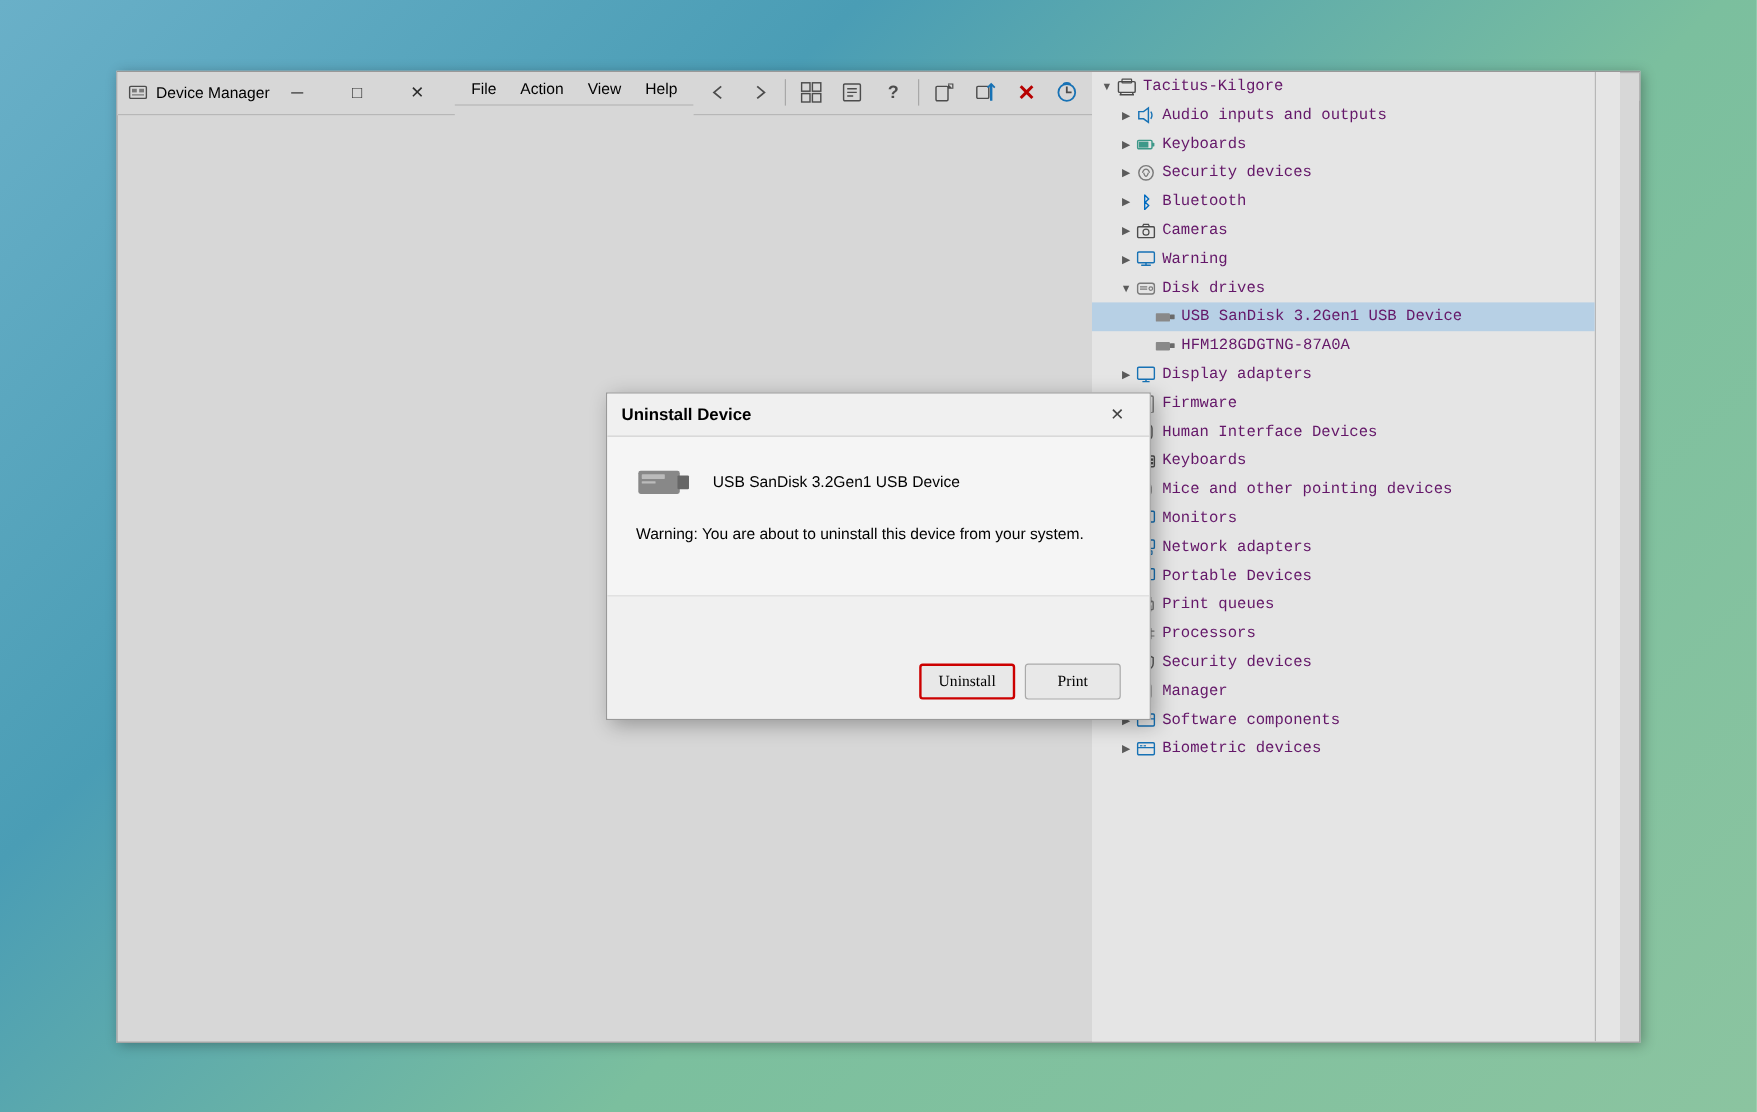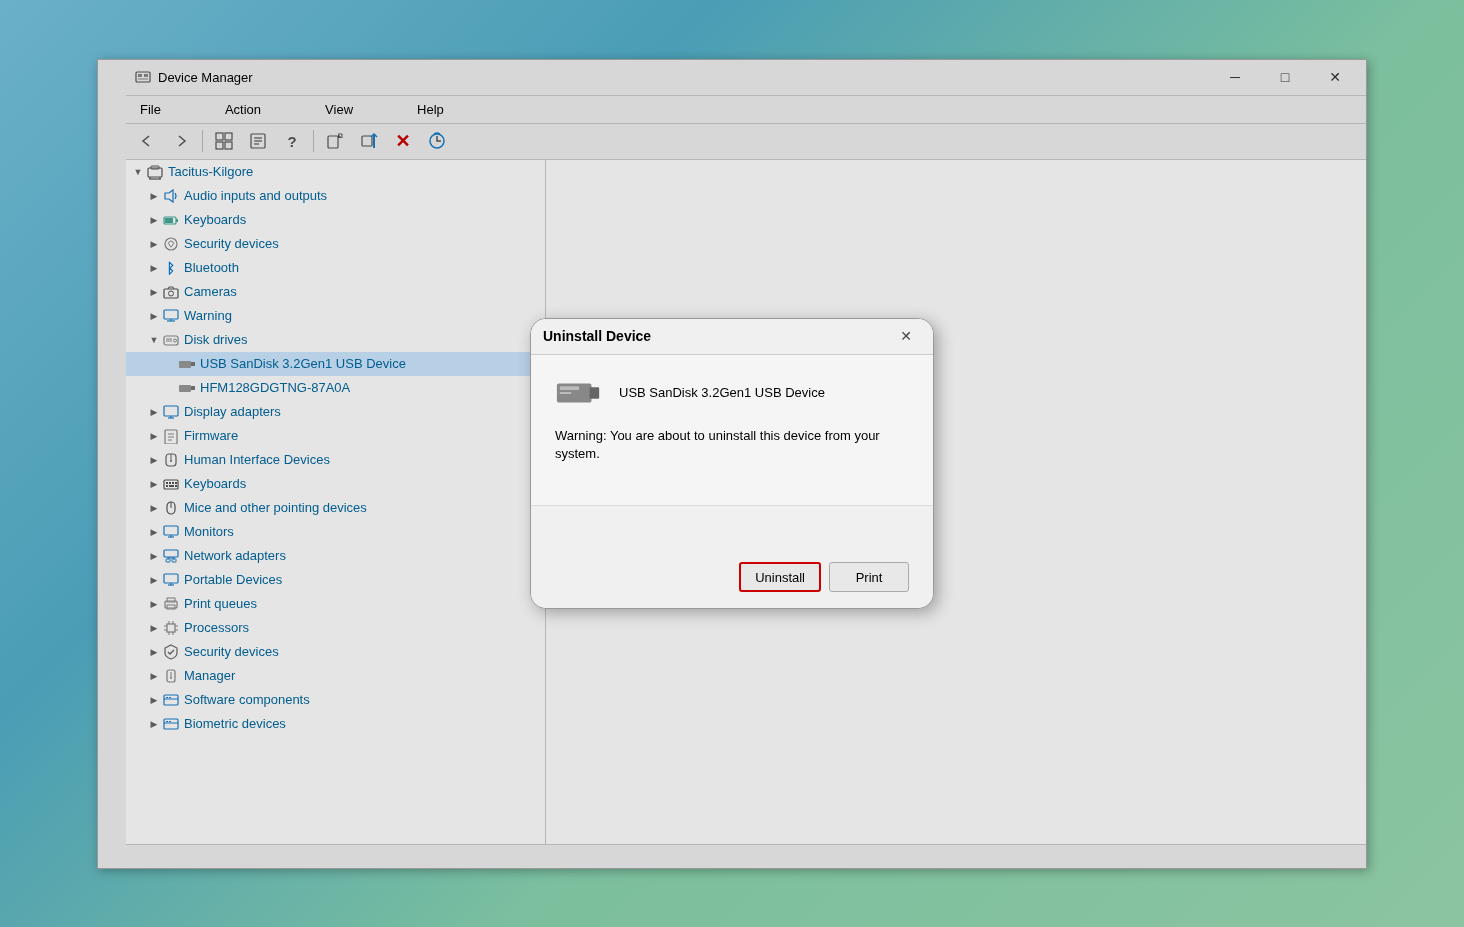--- a/index.html
+++ b/index.html
@@ -14,23 +14,22 @@
       font-size: 13px;
     }
 
     .window {
       width: 1270px;
       height: 810px;
       background: #f0f0f0;
       border: 1px solid #999;
       box-shadow: 2px 2px 10px rgba(0,0,0,0.3);
       display: flex;
-      flex-direction: column;
+      flex-direction: row;
       position: relative;
-      padding-left: 28px;
     }
 
     
     .title-bar {
       height: 36px;
       background: #f0f0f0;
       border-bottom: 1px solid #ccc;
       display: flex;
       align-items: center;
       padding: 0 8px;
@@ -69,21 +68,20 @@
 
     
     .menu-bar {
       height: 28px;
       background: #f0f0f0;
       border-bottom: 1px solid #ccc;
       display: flex;
       align-items: center;
       padding: 0 4px;
       flex-shrink: 0;
-      gap: 44px;
     }
     .menu-item {
       padding: 3px 10px;
       cursor: pointer;
       font-size: 13px;
       color: #000;
       border-radius: 3px;
     }
 
     
@@ -162,21 +160,22 @@
       height: 18px;
       margin-right: 4px;
       display: flex;
       align-items: center;
       justify-content: center;
       font-size: 14px;
       flex-shrink: 0;
     }
     .tree-label {
       font-size: 13px;
-      color: #0369a1;
+      color: #701a75;
+      font-family: Liberation Mono, monospace;
     }
 
     
     .indent-1 { padding-left: 20px; }
     .indent-2 { padding-left: 36px; }
 
     
     .right-panel {
       flex: 1;
       background: #fff;
@@ -201,25 +200,25 @@
       position: absolute;
       top: 0; left: 0; right: 0; bottom: 0;
       background: rgba(0,0,0,0.1);
       display: flex;
       align-items: center;
       justify-content: center;
       z-index: 100;
     }
 
     .dialog {
-      width: 404px;
+      width: 454px;
       background: #f0f0f0;
       border: 1px solid #999;
       box-shadow: 4px 4px 16px rgba(0,0,0,0.3);
-      border-radius: 16px;
+      border-radius: 0;
       overflow: hidden;
     }
 
     .dialog-title-bar {
       height: 36px;
       background: #f0f0f0;
       border-bottom: 1px solid #ccc;
       display: flex;
       align-items: center;
       padding: 0 12px;
@@ -283,21 +282,21 @@
       gap: 8px;
       background: #f0f0f0;
       border-top: 1px solid #ddd;
     }
 
     .btn {
       min-width: 80px;
       height: 30px;
       padding: 0 14px;
       font-size: 13px;
-      font-family: Liberation Sans, sans-serif;
+      font-family: Liberation Serif, serif;
       cursor: pointer;
       border-radius: 3px;
       border: 1px solid #aaa;
       background: #e8e8e8;
       color: #000;
       margin-top: 40px;
     }
 
     .btn-uninstall {
       background: #e8e8e8;

